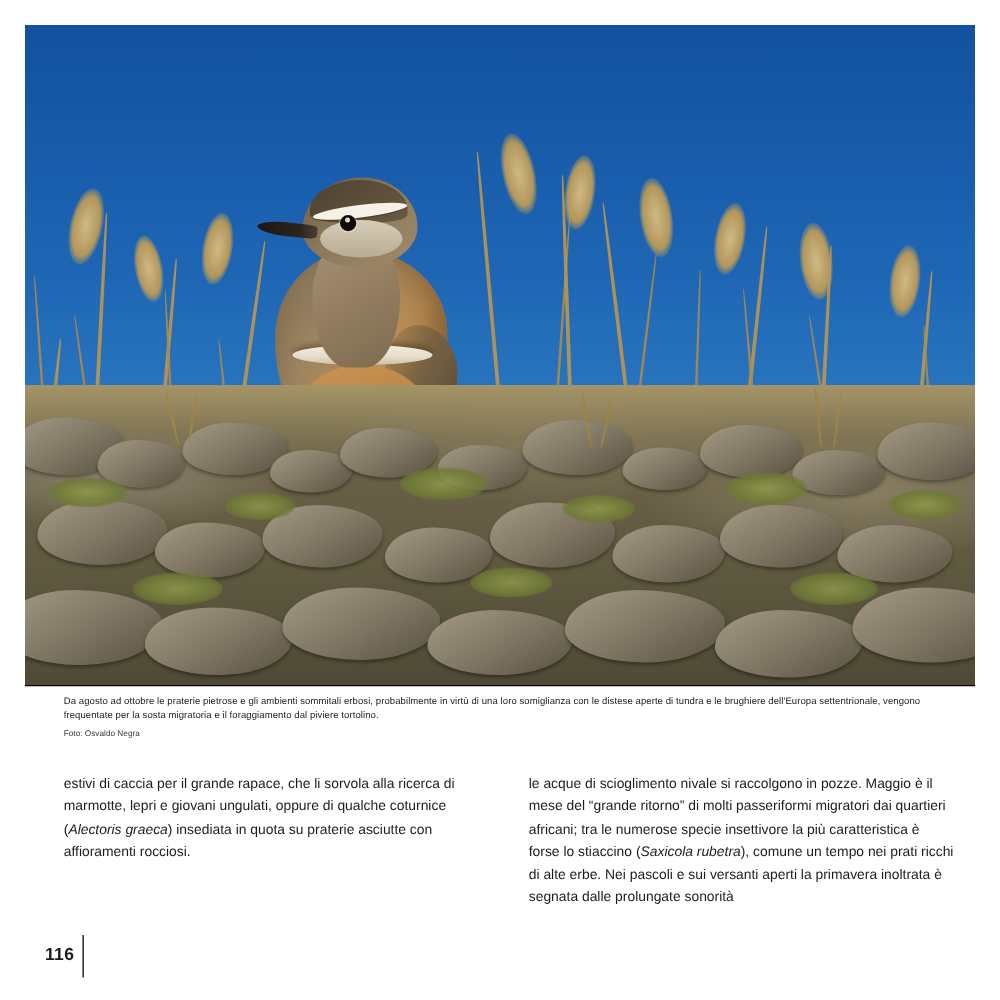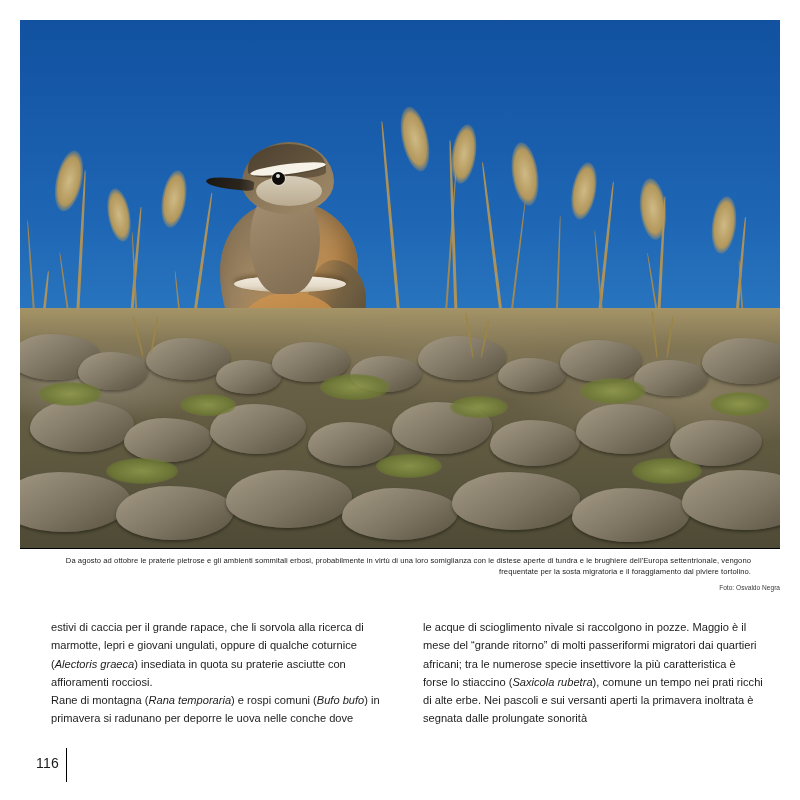--- a/index.html
+++ b/index.html
@@ -204,21 +204,20 @@
     background: #b9ad80;
     border-radius: 2px;
   }
 
   
   .caption-box {
     position: absolute;
     left: 20px;
     top: 548px;
     width: 760px;
-    text-align: right;
   }
   .caption-rule {
     width: 760px;
     height: 1px;
     background: #000000;
   }
   .caption-text {
     margin: 7px 0 0 31px;
     width: 700px;
     font-size: 7.6px;
@@ -253,20 +252,21 @@
   .col i { }
 
   
   .folio {
     position: absolute;
     left: 36px;
     top: 755px;
     font-size: 14px;
     color: #1a1a1a;
     letter-spacing: 0.02em;
+    font-weight: bold;
   }
   .folio-rule {
     position: absolute;
     left: 66px;
     top: 748px;
     width: 1px;
     height: 34px;
     background: #000000;
   }
 </style>
@@ -382,21 +382,20 @@
 
   <div class="caption-box">
     <div class="caption-rule"></div>
     <div class="caption-text">Da agosto ad ottobre le praterie pietrose e gli ambienti sommitali erbosi, probabilmente in virtù di una loro somiglianza con le distese aperte di tundra e le brughiere dell'Europa settentrionale, vengono frequentate per la sosta migratoria e il foraggiamento dal piviere tortolino.</div>
     <div class="caption-credit">Foto: Osvaldo Negra</div>
   </div>
 
   <div class="columns">
     <div class="col">
       <p>estivi di caccia per il grande rapace, che li sorvola alla ricerca di marmotte, lepri e giovani ungulati, oppure di qualche coturnice (<i>Alectoris graeca</i>) insediata in quota su praterie asciutte con affioramenti rocciosi.</p>
-      <p>Rane di montagna (<i>Rana temporaria</i>) e rospi comuni (<i>Bufo bufo</i>) in primavera si radunano per deporre le uova nelle conche dove</p>
     </div>
     <div class="col">
       <p>le acque di scioglimento nivale si raccolgono in pozze. Maggio è il mese del “grande ritorno” di molti passeriformi migratori dai quartieri africani; tra le numerose specie insettivore la più caratteristica è forse lo stiaccino (<i>Saxicola rubetra</i>), comune un tempo nei prati ricchi di alte erbe. Nei pascoli e sui versanti aperti la primavera inoltrata è segnata dalle prolungate sonorità</p>
     </div>
   </div>
 
   <div class="folio">116</div>
   <div class="folio-rule"></div>
 
 </div>

